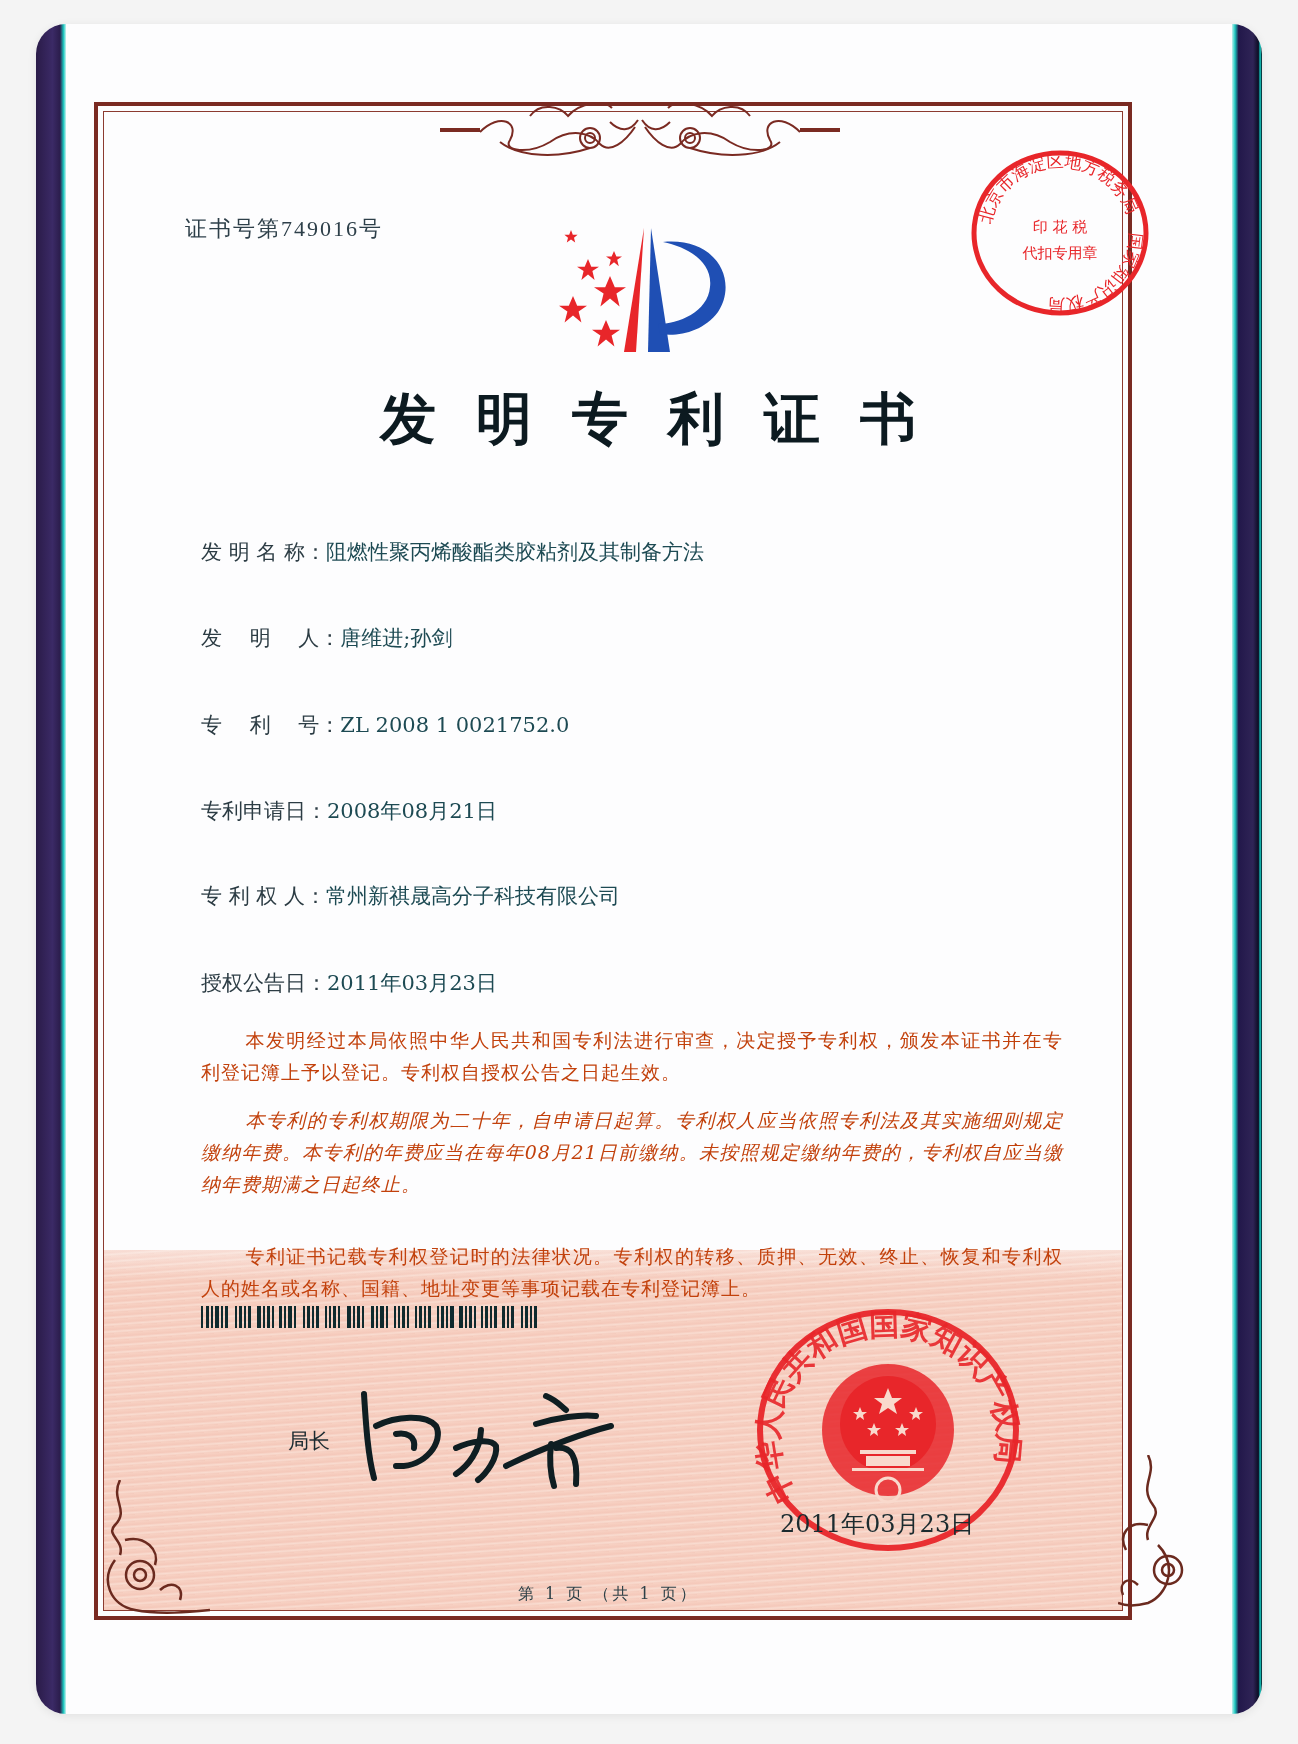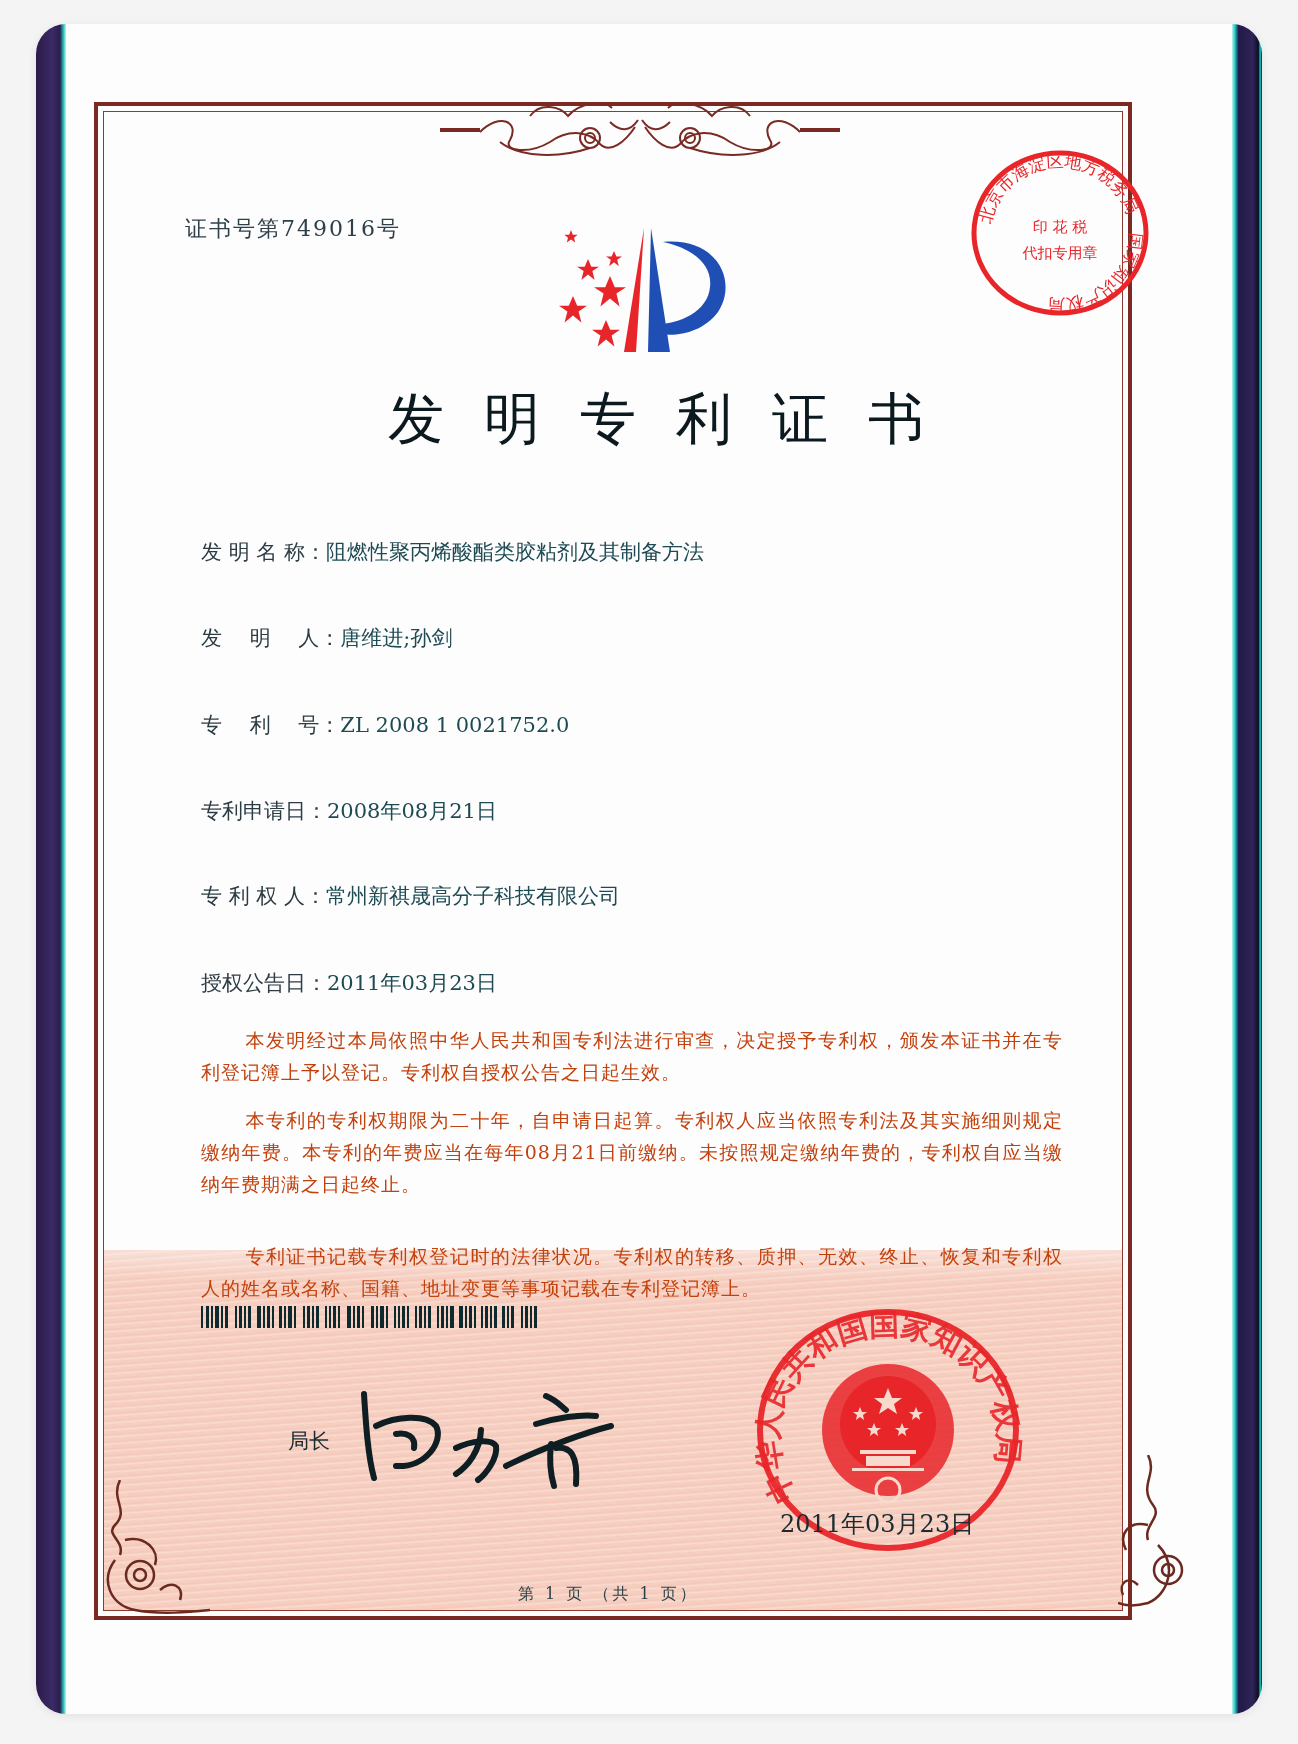--- a/index.html
+++ b/index.html
@@ -48,28 +48,28 @@
     background: linear-gradient(180deg, rgba(253,253,254,1) 0%, rgba(253,253,254,0) 100%);
   }
   .ornament-top {
     position: absolute; left: 440px; top: 92px; width: 400px; height: 76px;
   }
   .corner-bl { position: absolute; left: 100px; top: 1480px; width: 110px; height: 140px; }
   .corner-br { position: absolute; left: 1118px; top: 1455px; width: 110px; height: 160px; }
 
   .cert-no {
     position: absolute; left: 185px; top: 214px;
-    font-size: 22px; color: #2d3f49; letter-spacing: 2px;
+    font-size: 22px; color: #2d3f49; letter-spacing: 2px; font-family: Liberation Serif, serif;
   }
   .logo { position: absolute; left: 548px; top: 212px; width: 190px; height: 140px; }
   .stamp-tax { position: absolute; left: 966px; top: 146px; width: 188px; height: 174px; }
 
   .title {
-    position: absolute; left: 388px; top: 382px;
-    font-size: 56px; color: #0c1a20; letter-spacing: 40px; font-weight: normal;
+    position: absolute; left: 380px; top: 382px;
+    font-size: 56px; color: #0c1a20; letter-spacing: 40px; font-weight: bold;
     font-family: "DejaVu Serif", "Liberation Serif", serif;
   }
 
   .field {
     position: absolute; left: 201px; font-size: 21px; color: #2c3c44;
     white-space: nowrap;
   }
   .field .lbl { display: inline-block; letter-spacing: 0; }
   .field .val { color: #1d4a53; }
   .f1 { top: 538px; }
@@ -79,21 +79,21 @@
   .f5 { top: 882px; }
   .f6 { top: 969px; text-align: center; }
 
   .para {
     position: absolute; left: 201px; width: 862px;
     font-size: 19px; line-height: 32px; color: #c2410c;
     text-align: justify; letter-spacing: 1px;
   }
   .para .indent { display: inline-block; width: 44px; }
   .p1 { top: 1024px; }
-  .p2 { top: 1104px; }
+  .p2 { top: 1104px; font-style: italic; }
   .p3 { top: 1196px; margin-top: 44px; }
 
   .barcode { position: absolute; left: 201px; top: 1306px; width: 350px; height: 22px; }
 
   .director {
     position: absolute; left: 288px; top: 1427px;
     font-family: "DejaVu Sans", "Liberation Sans", sans-serif;
     font-size: 21px; color: #1a2a30;
   }
   .signature { position: absolute; left: 356px; top: 1386px; width: 260px; height: 110px; }

